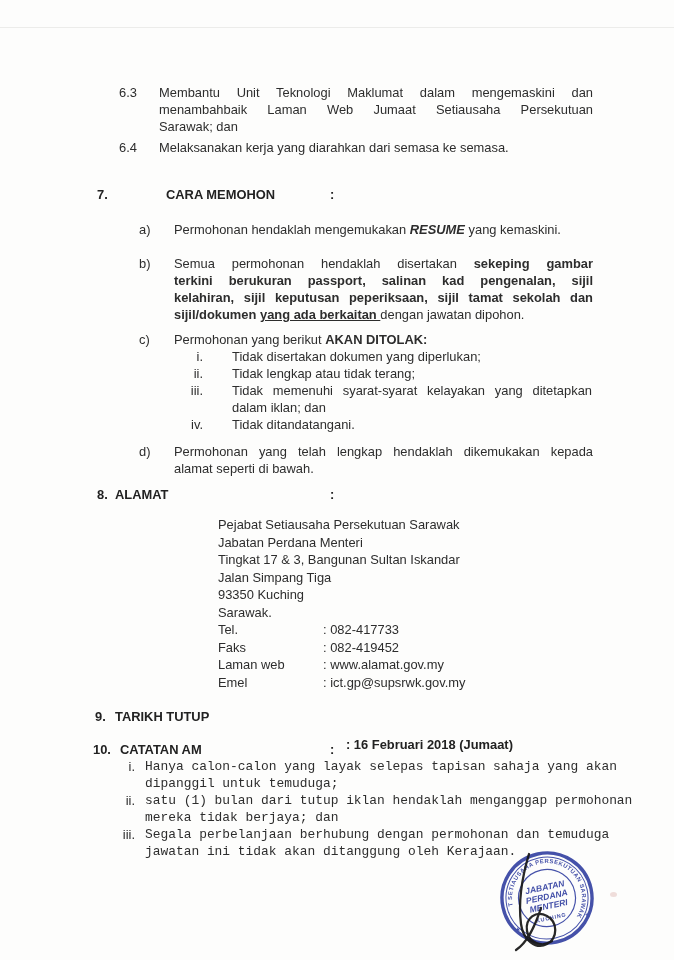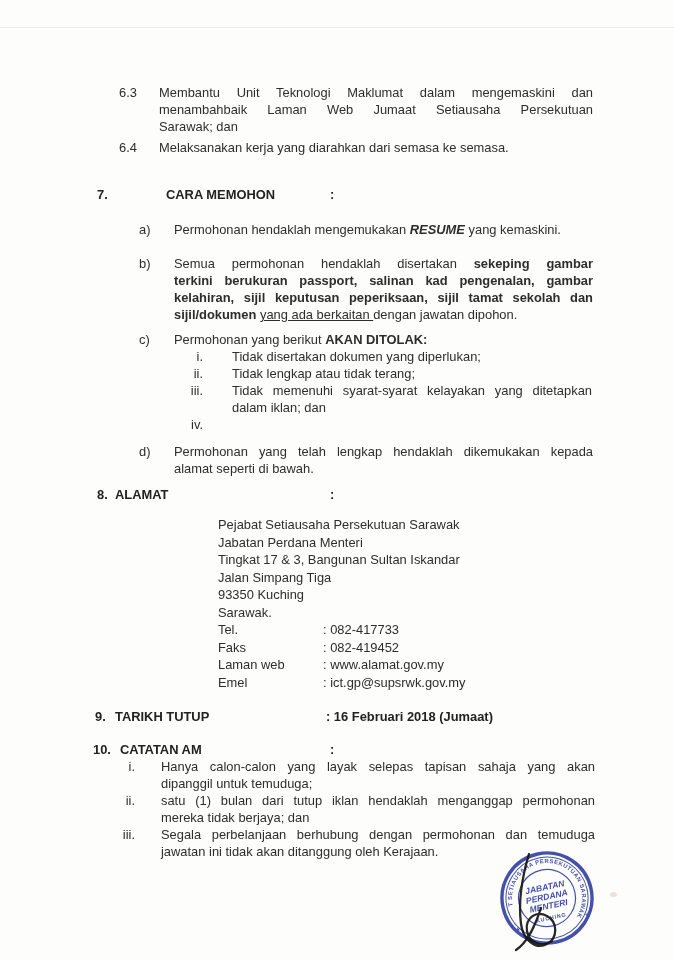--- a/index.html
+++ b/index.html
@@ -9,37 +9,37 @@
     font-family:"Liberation Sans",sans-serif;
     font-size:12.9px;line-height:17px;color:#2d2d2d;
     -webkit-font-smoothing:antialiased;
   }
   .abs{position:absolute;}
   .scanline{position:absolute;left:0;top:27px;width:674px;height:1px;background:#ececea;}
   .speck{position:absolute;left:610px;top:892px;width:7px;height:5px;border-radius:50%;
          background:#e8cfcc;opacity:.7;}
   .b{font-weight:bold;}
   .bi{font-weight:bold;font-style:italic;}
-  .bu{font-weight:normal;text-decoration:underline;}
+  .bu{font-weight:bold;text-decoration:underline;}
   .line{white-space:nowrap;}
   .jst{text-align:justify;text-align-last:justify;}
   .flexrow{display:flex;align-items:flex-start;}
   .num-col{width:40px;flex:none;}
   .duties-txt{width:434px;flex:none;}
   .marker-col{width:35px;flex:none;}
   .item-txt{width:419px;flex:none;}
   .sub-marker{width:33px;flex:none;text-align:right;}
   .sub-txt{margin-left:29px;width:360px;flex:none;}
   .cat-marker{width:35px;flex:none;text-align:right;}
-  .cat-txt{margin-left:26px;width:434px;flex:none;}
+  .cat-txt{margin-left:10px;width:434px;flex:none;font-family:Liberation Mono, monospace;}
   .h-row{position:absolute;left:0;width:674px;font-weight:bold;color:#222;}
   .h-num{position:absolute;}
   .h-title{position:absolute;}
   .h-colon{position:absolute;left:330px;}
-  .h-value{position:absolute;left:326px;white-space:nowrap;}
+  .h-value{position:absolute;left:346px;white-space:nowrap;margin-top:28px;}
   .addr-block{position:absolute;left:218px;top:516px;line-height:17.5px;}
   .contact-label{display:inline-block;width:105px;}
   .stamp{position:absolute;left:492px;top:846px;width:116px;height:116px;}
 </style>
 </head>
 <body>
 
 <div class="page">
 
   <div class="scanline"></div>
@@ -71,21 +71,21 @@
     <div class="marker-col">a)</div>
     <div class="item-txt">
       <div class="line"><span>Permohonan hendaklah mengemukakan </span><span class="bi">RESUME</span><span> yang kemaskini.</span></div>
     </div>
   </div>
 
   <div class="abs flexrow" style="left:139px;top:255px;">
     <div class="marker-col">b)</div>
     <div class="item-txt">
       <div class="line jst"><span>Semua permohonan hendaklah disertakan </span><span class="b">sekeping gambar</span></div>
-      <div class="line jst b">terkini berukuran passport, salinan kad pengenalan, gambar</div>
+      <div class="line jst b">terkini berukuran passport, salinan kad pengenalan, sijil</div>
       <div class="line jst b">kelahiran, sijil keputusan peperiksaan, sijil tamat sekolah dan</div>
       <div class="line"><span class="b">sijil/dokumen </span><span class="bu">yang ada berkaitan </span><span>dengan jawatan dipohon.</span></div>
     </div>
   </div>
 
   <div class="abs flexrow" style="left:139px;top:331px;">
     <div class="marker-col">c)</div>
     <div class="item-txt">
       <div class="line"><span>Permohonan yang berikut </span><span class="b">AKAN DITOLAK:</span></div>
     </div>
@@ -105,20 +105,23 @@
     </div>
     <div class="flexrow">
       <div class="sub-marker">iii.</div>
       <div class="sub-txt">
         <div class="line jst">Tidak memenuhi syarat-syarat kelayakan yang ditetapkan</div>
         <div class="line">dalam iklan; dan</div>
       </div>
     </div>
     <div class="flexrow">
       <div class="sub-marker">iv.</div>
+      <div class="sub-txt">
+        <div class="line">Tidak ditandatangani.</div>
+      </div>
     </div>
   </div>
 
   <div class="abs flexrow" style="left:139px;top:443px;">
     <div class="marker-col">d)</div>
     <div class="item-txt">
       <div class="line jst">Permohonan yang telah lengkap hendaklah dikemukakan kepada</div>
       <div class="line">alamat seperti di bawah.</div>
     </div>
   </div>

